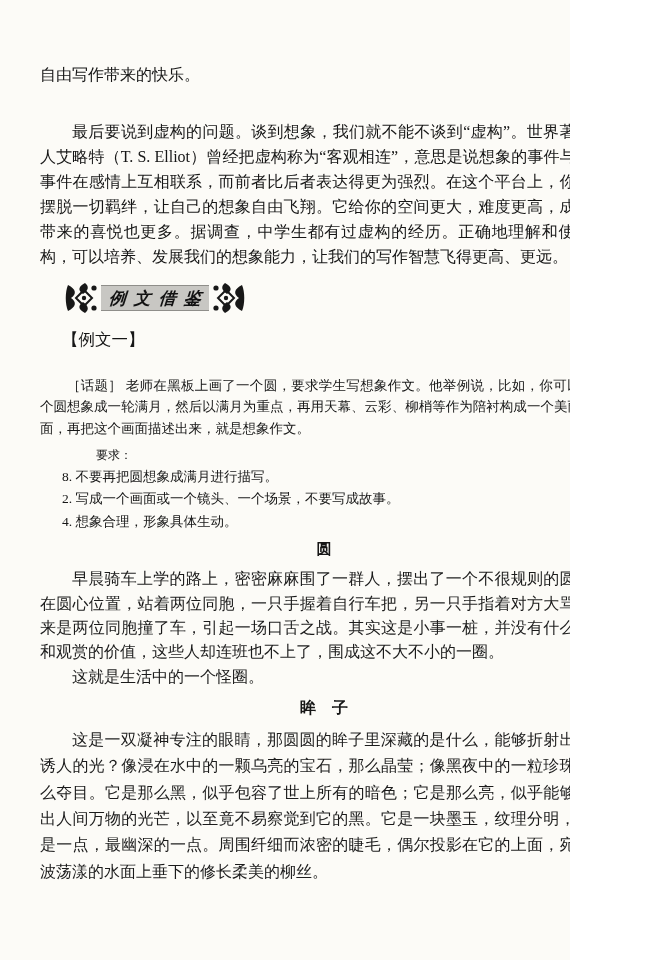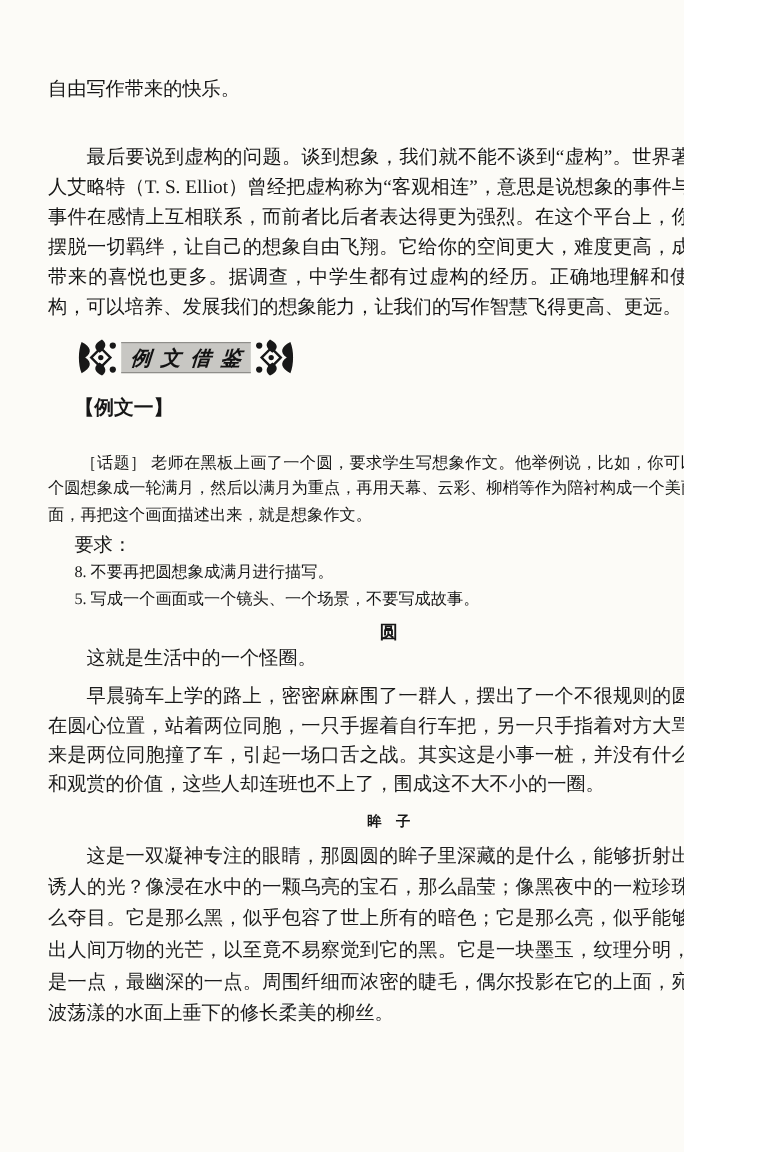--- a/index.html
+++ b/index.html
@@ -29,34 +29,34 @@
     display:flex; align-items:center; justify-content:center;
   }
   .band-label {
     font-size:17px; font-weight:bold; font-style:italic;
     letter-spacing:8px; text-indent:8px;
     color:#121212; white-space:nowrap;
     transform:skewX(-4deg);
   }
   .ornament { flex:0 0 auto; display:block; }
 
-  .example-head { margin:15px 0 0 22px; font-size:16.5px; font-weight:bold; }
+  .example-head { margin:15px 0 0 22px; font-size:16.5px; font-weight:normal; }
 
   .small-text { font-size:13.5px; line-height:21.3px; text-align:justify; }
   .topic-para { margin-top:24px; }
 
   .req-block { margin-left:22px; margin-top:5px; }
-  .req-label { font-size:16px; line-height:22px; }
+  .req-label { font-size:12px; line-height:22px;margin-left:34px; }
   .req-item  { font-size:13.5px; line-height:22.4px; }
 
   .transition-para { margin-top:10px; }
 
   .essay-title { text-align:center; font-weight:bold; }
   .essay-title-1 { font-size:15px;  margin-top:7px; }
-  .essay-title-2 { font-size:12px;  margin-top:9px;text-align:center; }
+  .essay-title-2 { font-size:16px;  margin-top:9px;text-align:center; }
 
   .essay-para { font-size:16px; line-height:24.4px; text-indent:2em; text-align:justify; color:#1b1b1b; }
   .essay1-p1 { margin-top:8px; }
   .essay2-p1 { margin-top:8px; line-height:26.3px; }
 
   
   .chapter-rule {
     position:absolute; left:619px; top:0;
     width:1px; height:831px; background:#85837e;
   }
@@ -127,28 +127,29 @@
     </div>
 
     <div class="example-head">【例文一】</div>
 
     <p class="small-text indent2 topic-para">［话题］ 老师在黑板上画了一个圆，要求学生写想象作文。他举例说，比如，你可以把这个圆想象成一轮满月，然后以满月为重点，再用天幕、云彩、柳梢等作为陪衬构成一个美丽的画面，再把这个画面描述出来，就是想象作文。</p>
 
 
     <div class="req-block">
       <p class="req-label">要求：</p>
       <p class="req-item">8. 不要再把圆想象成满月进行描写。</p>
-      <p class="req-item">5. 写成一个画面或一个镜头、一个场景，不要写成故事。</p>
+      <p class="req-item">2. 写成一个画面或一个镜头、一个场景，不要写成故事。</p>
+      <p class="req-item">4. 想象合理，形象具体生动。</p>
     </div>
 
 
     <div class="essay-title essay-title-1">圆</div>
 
+    <p class="essay-para essay1-p1">早晨骑车上学的路上，密密麻麻围了一群人，摆出了一个不很规则的圆圈。在圆心位置，站着两位同胞，一只手握着自行车把，另一只手指着对方大骂。原来是两位同胞撞了车，引起一场口舌之战。其实这是小事一桩，并没有什么争吵和观赏的价值，这些人却连班也不上了，围成这不大不小的一圈。</p>
     <p class="essay-para">这就是生活中的一个怪圈。</p>
-    <p class="essay-para essay1-p1">早晨骑车上学的路上，密密麻麻围了一群人，摆出了一个不很规则的圆圈。在圆心位置，站着两位同胞，一只手握着自行车把，另一只手指着对方大骂。原来是两位同胞撞了车，引起一场口舌之战。其实这是小事一桩，并没有什么争吵和观赏的价值，这些人却连班也不上了，围成这不大不小的一圈。</p>
 
     <div class="essay-title essay-title-2">眸　子</div>
 
     <p class="essay-para essay2-p1">这是一双凝神专注的眼睛，那圆圆的眸子里深藏的是什么，能够折射出如此诱人的光？像浸在水中的一颗乌亮的宝石，那么晶莹；像黑夜中的一粒珍珠，那么夺目。它是那么黑，似乎包容了世上所有的暗色；它是那么亮，似乎能够折射出人间万物的光芒，以至竟不易察觉到它的黑。它是一块墨玉，纹理分明，中心是一点，最幽深的一点。周围纤细而浓密的睫毛，偶尔投影在它的上面，宛若微波荡漾的水面上垂下的修长柔美的柳丝。</p>
 
   </div>
 
   <div class="chapter-rule"></div>
 
   <div class="chapter-badges">

